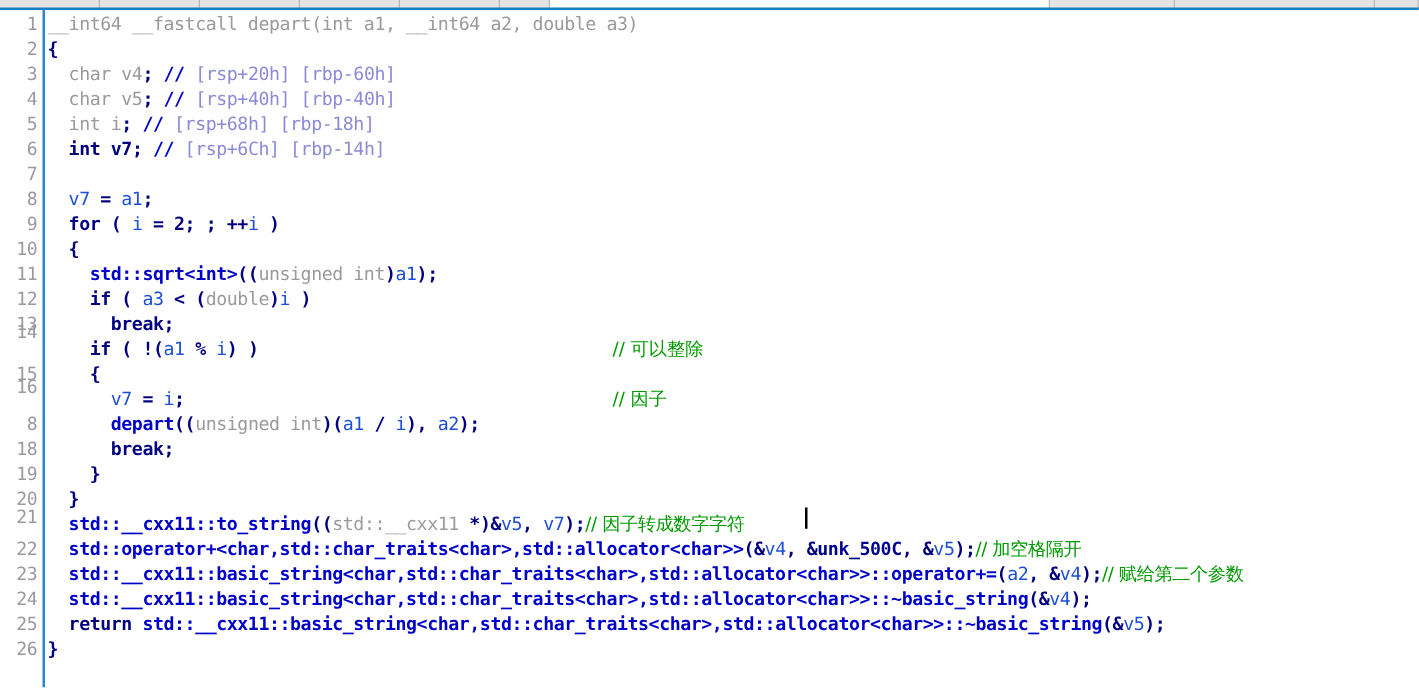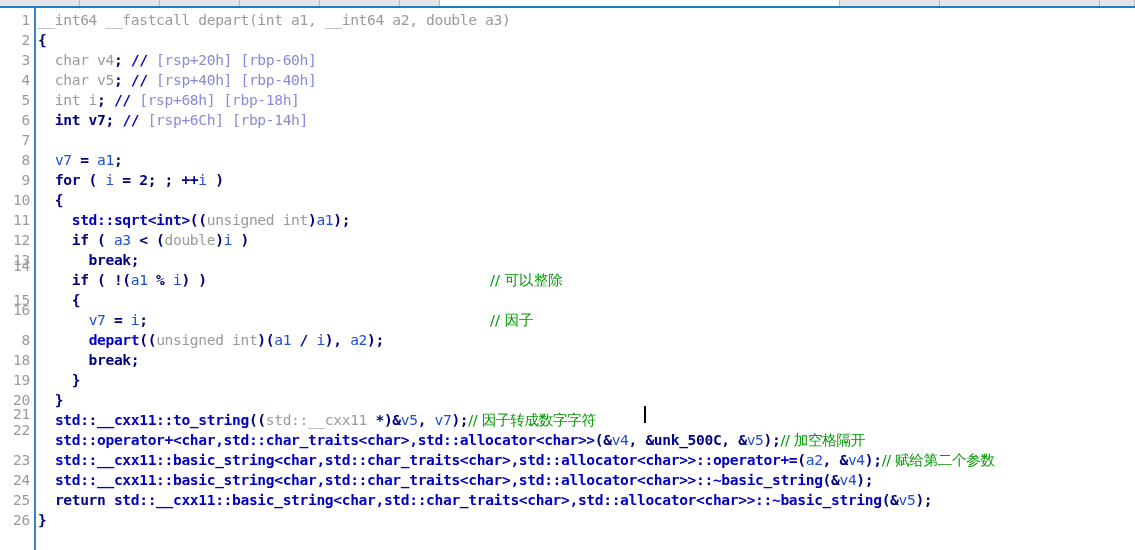--- a/index.html
+++ b/index.html
@@ -162,21 +162,21 @@
       <div class="lnum" style="top: 222px;">12</div>
       <div class="lnum" style="top: 242px;">13</div>
       <div class="lnum" style="top: 248px;">14</div>
       <div class="lnum" style="top: 282px;">15</div>
       <div class="lnum" style="top: 292px;">16</div>
       <div class="lnum" style="top: 322px;">8</div>
       <div class="lnum" style="top: 342px;">18</div>
       <div class="lnum" style="top: 362px;">19</div>
       <div class="lnum" style="top: 382px;">20</div>
       <div class="lnum" style="top: 396px; text-align: right;">21</div>
-      <div class="lnum" style="top: 412px;">22</div>
+      <div class="lnum" style="top: 422px;">22</div>
       <div class="lnum" style="top: 442px;">23</div>
       <div class="lnum" style="top: 462px;">24</div>
       <div class="lnum" style="top: 482px;">25</div>
       <div class="lnum" style="top: 502px;">26</div>
     </div>
   <div id="gutter-rule" style="background: rgb(47, 134, 200);"></div>
   <div id="code"><div class="line" style="top: 2px;"><span class="t-dim">__int64 __fastcall depart(int a1, __int64 a2, double a3)</span></div><div class="line" style="top: 22px;"><span class="t-kw">{</span></div><div class="line" style="top: 42px;"><span class="t-dim">  char v4</span><span class="t-kw">;</span><span class="t-plain"> </span><span class="t-cmtmark">//</span><span class="t-stack"> [rsp+20h] [rbp-60h]</span></div><div class="line" style="top: 62px;"><span class="t-dim">  char v5</span><span class="t-kw">;</span><span class="t-plain"> </span><span class="t-cmtmark">//</span><span class="t-stack"> [rsp+40h] [rbp-40h]</span></div><div class="line" style="top: 82px;"><span class="t-dim">  int i</span><span class="t-kw">;</span><span class="t-plain"> </span><span class="t-cmtmark">//</span><span class="t-stack"> [rsp+68h] [rbp-18h]</span></div><div class="line" style="top: 102px;"><span class="t-kw">  int v7</span><span class="t-kw">;</span><span class="t-plain"> </span><span class="t-cmtmark">//</span><span class="t-stack"> [rsp+6Ch] [rbp-14h]</span></div><div class="line" style="top: 122px;"></div><div class="line" style="top: 142px;"><span class="t-plain">  </span><span class="t-var">v7</span><span class="t-kw"> = </span><span class="t-var">a1</span><span class="t-kw">;</span></div><div class="line" style="top: 162px;"><span class="t-plain">  </span><span class="t-kw">for</span><span class="t-kw"> ( </span><span class="t-var">i</span><span class="t-kw"> = </span><span class="t-num">2</span><span class="t-kw">; ; ++</span><span class="t-var">i</span><span class="t-kw"> )</span></div><div class="line" style="top: 182px;"><span class="t-kw">  {</span></div><div class="line" style="top: 202px;"><span class="t-plain">    </span><span class="t-fn">std::sqrt&lt;int&gt;</span><span class="t-kw">((</span><span class="t-dim">unsigned int</span><span class="t-kw">)</span><span class="t-var">a1</span><span class="t-kw">);</span></div><div class="line" style="top: 222px;"><span class="t-plain">    </span><span class="t-kw">if</span><span class="t-kw"> ( </span><span class="t-var">a3</span><span class="t-kw"> &lt; (</span><span class="t-dim">double</span><span class="t-kw">)</span><span class="t-var">i</span><span class="t-kw"> )</span></div><div class="line" style="top: 242px;"><span class="t-kw">      break;</span></div><div class="line" style="top: 262px;"><span class="t-plain">    </span><span class="t-kw">if</span><span class="t-kw"> ( !(</span><span class="t-var">a1</span><span class="t-kw"> % </span><span class="t-var">i</span><span class="t-kw">) )</span></div><div class="cmt-col" style="top: 262px; left: 452px;">// 可以整除</div><div class="line" style="top: 282px;"><span class="t-kw">    {</span></div><div class="line" style="top: 302px;"><span class="t-plain">      </span><span class="t-var">v7</span><span class="t-kw"> = </span><span class="t-var">i</span><span class="t-kw">;</span></div><div class="cmt-col" style="top: 302px; left: 452px;">// 因子</div><div class="line" style="top: 322px;"><span class="t-plain">      </span><span class="t-fn">depart</span><span class="t-kw">((</span><span class="t-dim">unsigned int</span><span class="t-kw">)(</span><span class="t-var">a1</span><span class="t-kw"> / </span><span class="t-var">i</span><span class="t-kw">), </span><span class="t-var">a2</span><span class="t-kw">);</span></div><div class="line" style="top: 342px;"><span class="t-kw">      break;</span></div><div class="line" style="top: 362px;"><span class="t-kw">    }</span></div><div class="line" style="top: 382px;"><span class="t-kw">  }</span></div><div class="line" style="top: 402px;"><span class="t-plain">  </span><span class="t-fn">std::__cxx11::to_string</span><span class="t-kw">((</span><span class="t-dim">std::__cxx11 </span><span class="t-kw">*)&amp;</span><span class="t-var">v5</span><span class="t-kw">, </span><span class="t-var">v7</span><span class="t-kw">);</span><span class="t-cmt cmt-inline">// 因子转成数字字符</span></div><div class="line" style="top: 422px;"><span class="t-plain">  </span><span class="t-fn">std::operator+&lt;char,std::char_traits&lt;char&gt;,std::allocator&lt;char&gt;&gt;</span><span class="t-kw">(&amp;</span><span class="t-var">v4</span><span class="t-kw">, &amp;</span><span class="t-sym">unk_500C</span><span class="t-kw">, &amp;</span><span class="t-var">v5</span><span class="t-kw">);</span><span class="t-cmt cmt-inline">// 加空格隔开</span></div><div class="line" style="top: 442px;"><span class="t-plain">  </span><span class="t-fn">std::__cxx11::basic_string&lt;char,std::char_traits&lt;char&gt;,std::allocator&lt;char&gt;&gt;::operator+=</span><span class="t-kw">(</span><span class="t-var">a2</span><span class="t-kw">, &amp;</span><span class="t-var">v4</span><span class="t-kw">);</span><span class="t-cmt cmt-inline">// 赋给第二个参数</span></div><div class="line" style="top: 462px;"><span class="t-plain">  </span><span class="t-fn">std::__cxx11::basic_string&lt;char,std::char_traits&lt;char&gt;,std::allocator&lt;char&gt;&gt;::~basic_string</span><span class="t-kw">(&amp;</span><span class="t-var">v4</span><span class="t-kw">);</span></div><div class="line" style="top: 482px;"><span class="t-plain">  </span><span class="t-kw">return </span><span class="t-fn">std::__cxx11::basic_string&lt;char,std::char_traits&lt;char&gt;,std::allocator&lt;char&gt;&gt;::~basic_string</span><span class="t-kw">(&amp;</span><span class="t-var">v5</span><span class="t-kw">);</span></div><div class="line" style="top: 502px;"><span class="t-kw">}</span></div></div>
   <div id="caret" style="left: 644px; top: 398px;"></div>
 </div>
 

